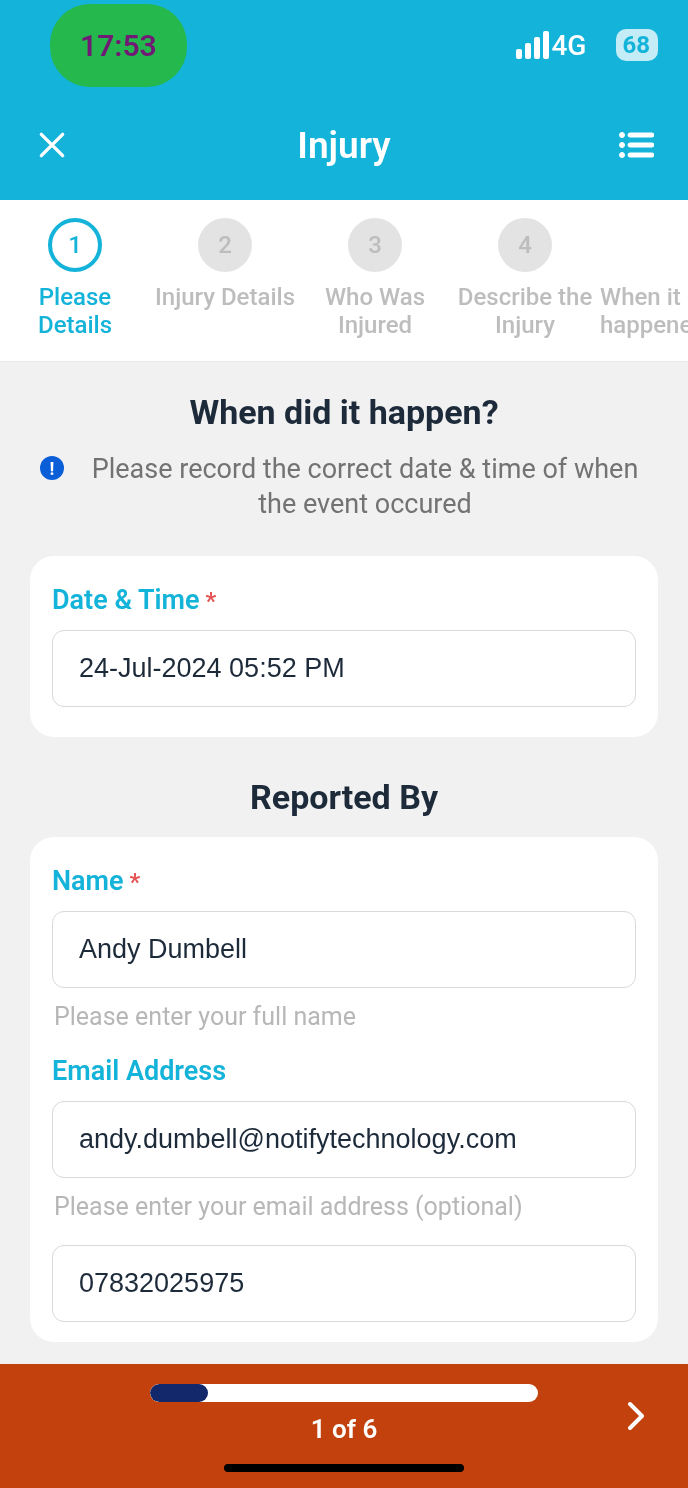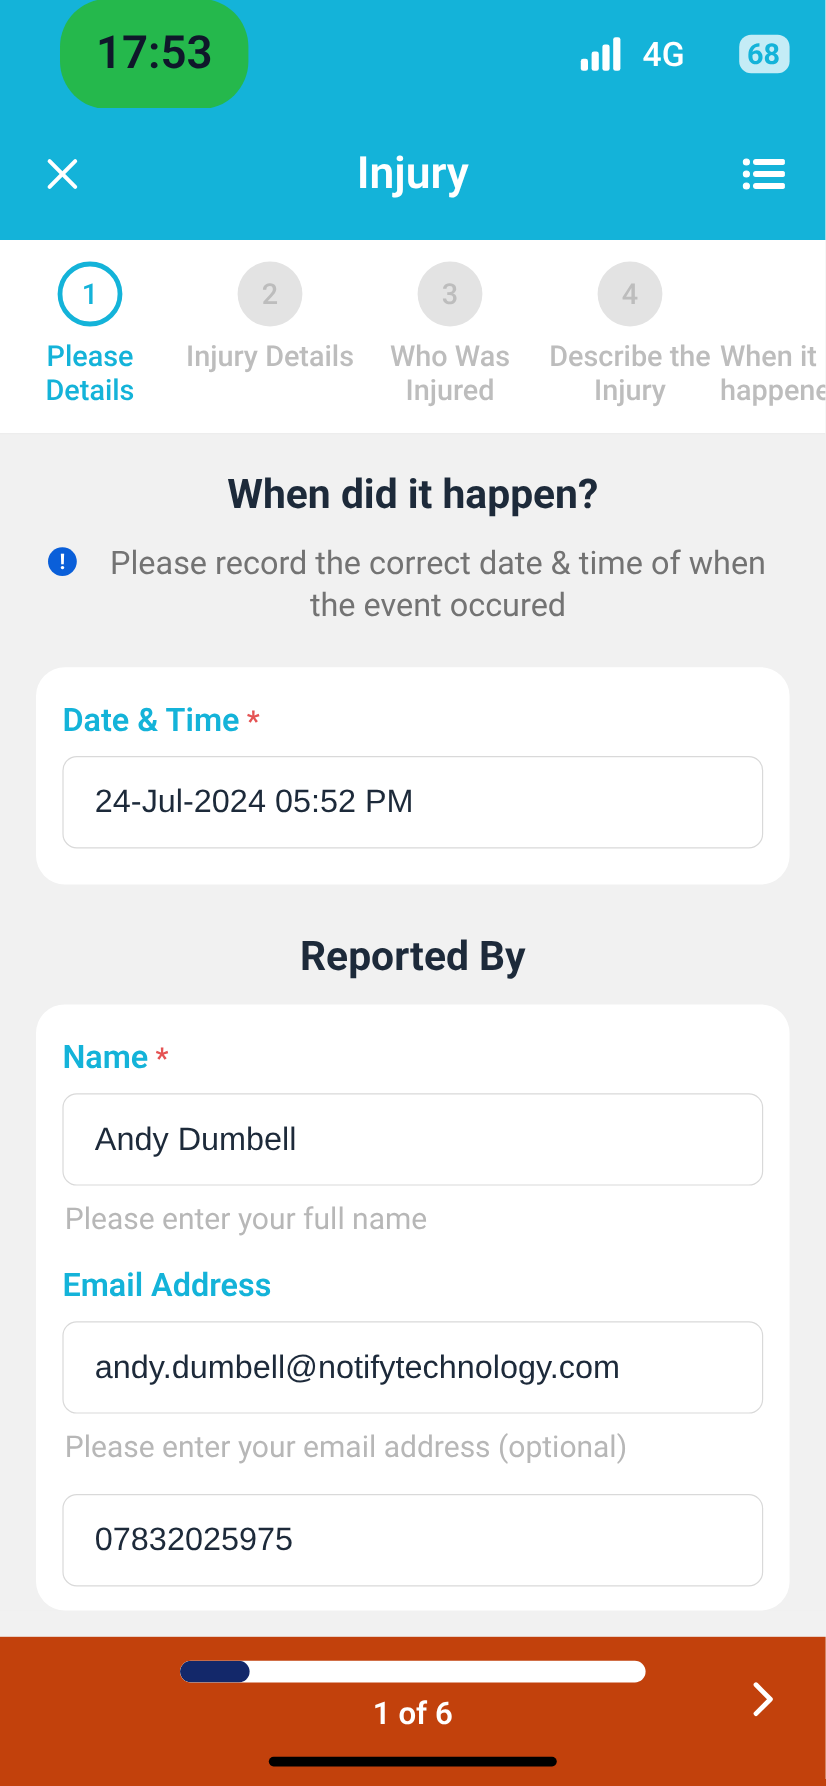--- a/index.html
+++ b/index.html
@@ -9,28 +9,28 @@
   .status-bar {
     height: 90px;
     background:#14b3d9;
     display:flex;
     align-items:center;
     justify-content:space-between;
     padding: 0 30px;
   }
   .time-pill {
     background:#25b84c;
-    color:#0f172a;
+    color:#701a75;
     font-weight:600;
-    font-size:38px;
+    font-size:30px;
     padding:24px 30px;
     border-radius:40px;
     margin-left:20px;
   }
-  .status-right { display:flex; align-items:center; gap:18px; color:#fff; font-size:28px; font-weight:500; }
+  .status-right { display:flex; align-items:center; gap:2px; color:#fff; font-size:28px; font-weight:500; }
   .signal-bars { display:flex; align-items:flex-end; gap:3px; height:28px; }
   .signal-bars span { display:block; width:6px; background:#fff; border-radius:2px; }
   .signal-bars span:nth-child(1){height:10px;}
   .signal-bars span:nth-child(2){height:16px;}
   .signal-bars span:nth-child(3){height:22px;}
   .signal-bars span:nth-child(4){height:28px;}
   .battery-box {
     display:flex; align-items:center;
     background:rgba(255,255,255,0.75);
     color:#14b3d9;

